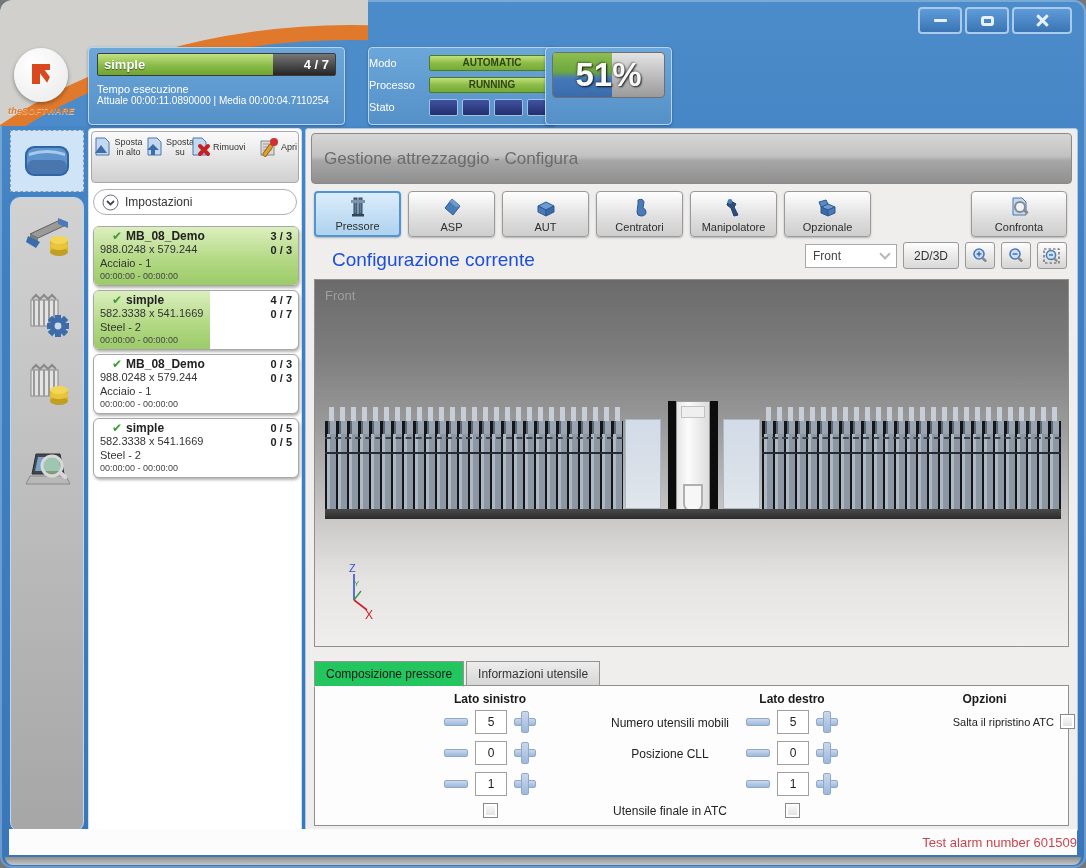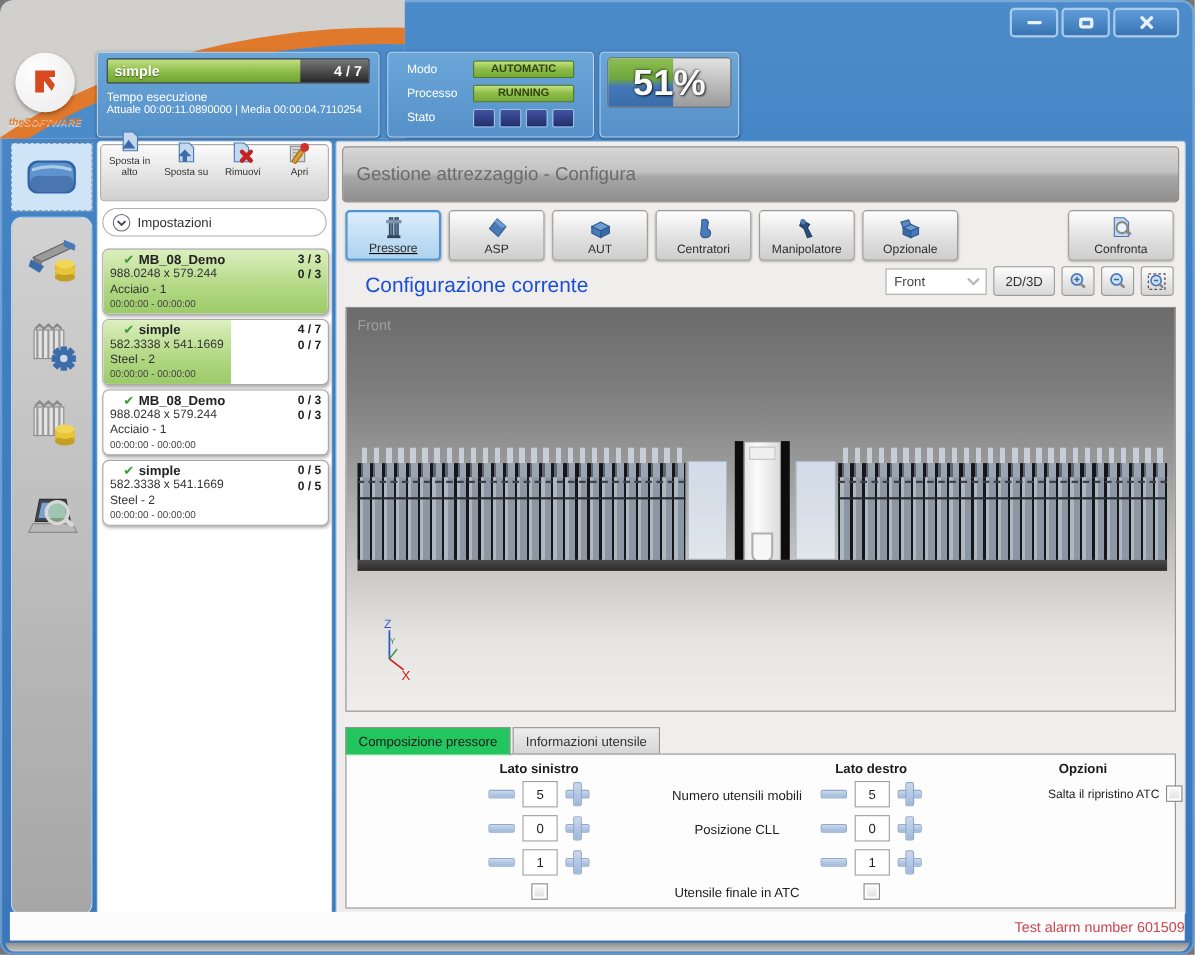--- a/index.html
+++ b/index.html
@@ -31,42 +31,42 @@
   
   .hpanel { position:absolute; top:47px; background:linear-gradient(180deg,#6ba7d9,#5590c8); border:1px solid #b6d4ee; border-radius:4px; box-shadow:0 1px 3px rgba(0,0,0,.3); color:#fff; }
   .p-job { left:88px; width:257px; height:78px; padding:5px 8px; }
   .jobbar { position:relative; height:23px; border:1px solid #3c3c3c; background:linear-gradient(180deg,#777,#262626); border-radius:2px; overflow:hidden; }
   .jobbar .fill { position:absolute; left:0; top:0; bottom:0; background:linear-gradient(180deg,#c3e083,#8abb48 55%,#6fa431); }
   .jobbar .jname { position:absolute; left:6px; top:3px; font-size:13px; font-weight:bold; color:#fff; text-shadow:0 1px 1px rgba(0,0,0,.5); }
   .jobbar .jcount { position:absolute; right:6px; top:3px; font-size:13px; font-weight:bold; color:#fff; }
   .p-job .tempo { margin-top:7px; font-size:11px; }
   .p-job .detail { margin-top:0; font-size:10px; white-space:nowrap; }
 
-  .p-modo { left:352px; width:188px; height:78px; padding:5px 17px; }
+  .p-modo { left:368px; width:188px; height:78px; padding:5px 0; }
   .mrow { display:flex; align-items:center; height:20px; margin-bottom:2px; }
   .mrow .mlabel { width:60px; font-size:11px; }
   .badge { flex:1; height:16px; border:1px solid #4f7a1e; border-radius:2px; background:linear-gradient(180deg,#c3e17d,#8cbc47 50%,#76aa37); color:#324312; font-size:10px; font-weight:bold; text-align:center; line-height:14px; }
   .stato-cells { flex:1; display:flex; gap:4px; }
   .scell { flex:1; height:17px; background:linear-gradient(180deg,#41529f,#232e6d); border:1px solid #9fc0e4; border-radius:2px; }
 
   .p-vel { left:545px; width:127px; height:78px; padding:4px 6px; }
   .p-vel .vlabel { font-size:10px; text-align:center; margin-bottom:3px; }
   .gauge { position:relative; height:46px; border:1px solid #6f6f6f; border-radius:4px; background:linear-gradient(180deg,#e3e3e3,#9a9a9a); overflow:hidden; }
   .gauge .gfill { position:absolute; left:0; top:0; bottom:0; background:linear-gradient(180deg,#8dbd50 0%,#6ea83e 42%,#4478b8 58%,#3a6cab 100%); }
   .gauge .gtext { position:absolute; inset:0; display:flex; align-items:center; justify-content:center; font-size:33px; font-weight:600; color:#fafafa; text-shadow:1px 1px 2px rgba(0,0,0,.85), -1px -1px 2px rgba(0,0,0,.35); }
 
   
   .side-sel { position:absolute; left:10px; top:130px; width:74px; height:62px; background:#cfe4f6; border:1px dashed #8a9cae; display:flex; align-items:center; justify-content:center; cursor:pointer; }
   .side-panel { position:absolute; left:10px; top:197px; width:74px; height:635px; background:linear-gradient(180deg,#d2d2d2,#a6a6a6); border:1px solid #bdd7ed; border-radius:10px; }
   .side-ico { position:absolute; left:13px; width:48px; height:48px; cursor:pointer; }
 
   
   .listpanel { position:absolute; left:88px; top:128px; width:214px; height:704px; background:#fff; border:1px solid #cddff0; border-radius:4px; }
   .ltoolbar { position:absolute; left:2px; right:2px; top:2px; height:52px; background:linear-gradient(180deg,#fbfbfb,#d0d0d0); border:1px solid #a8a8a8; border-radius:4px; display:flex; }
-  .tbtn { width:25%; display:flex; flex-direction:column; align-items:center; justify-content:flex-end; padding:2px 1px 20px; cursor:pointer; }
+  .tbtn { width:25%; display:flex; flex-direction:row; align-items:center; justify-content:flex-end; padding:2px 1px 20px; cursor:pointer; }
   .tbtn svg { flex:0 0 24px; }
   .tbtn .tlabel { font-size:9px; color:#333; text-align:center; line-height:1.1; }
   .expander { position:absolute; left:4px; right:4px; top:60px; height:26px; background:#fff; border:1px solid #b0b0b0; border-radius:13px; display:flex; align-items:center; gap:6px; padding:0 8px; cursor:pointer; }
   .expander .etext { font-size:12px; color:#333; }
 
   .jobcard { position:absolute; left:4px; width:206px; height:60px; border:1px solid #a8a8a8; border-radius:6px; background:#fff; box-shadow:1px 2px 3px rgba(0,0,0,.3); overflow:hidden; cursor:pointer; }
   .jobcard .cfill { position:absolute; left:0; top:0; bottom:0; background:linear-gradient(180deg,#dcefbf 0%,#b4d986 55%,#9ccb68 100%); }
   .jobcard .cbody { position:relative; padding:2px 6px; }
   .jobcard .l1 { font-size:12px; font-weight:bold; color:#222; padding-left:12px; }
   .jobcard .chk { color:#3f9c35; font-weight:bold; font-size:12px; margin-right:4px; }
@@ -75,21 +75,21 @@
   .jobcard .counts { position:absolute; right:6px; top:2px; text-align:right; font-size:11px; font-weight:bold; color:#222; line-height:1.3; }
 
   
   .main { position:absolute; left:305px; top:128px; width:773px; height:704px; background:#efeeec; border:1px solid #a8c8e4; border-radius:3px; }
   .mtitle { position:absolute; left:5px; right:5px; top:4px; height:51px; border:1px solid #8a8a8a; border-radius:4px;
     background:linear-gradient(180deg,#d6d6d6 0%,#c2c2c2 45%,#a6a6a6 55%,#8f8f8f 100%);
     display:flex; align-items:center; padding-left:12px; font-size:17px; color:#6b6b6b; }
 
   .tabsrow { position:absolute; left:8px; top:62px; display:flex; gap:7px; }
   .tabbtn { width:87px; height:46px; border:1px solid #9a9a9a; border-radius:4px; background:linear-gradient(180deg,#fefefe,#dedede 60%,#cecece); box-shadow:0 1px 2px rgba(0,0,0,.25); display:flex; flex-direction:column; align-items:center; justify-content:flex-end; padding-bottom:3px; cursor:pointer; }
-  .tabbtn.active { background:linear-gradient(180deg,#dcedfb,#aed2ee); border:2px solid #4f94d4;text-decoration:underline; }
+  .tabbtn.active { background:linear-gradient(180deg,#dcedfb,#aed2ee); border:2px solid #4f94d4; }
   .tabbtn .blabel { font-size:11px; color:#2d2d2d; margin-top:2px; }
   .confronta { position:absolute; right:10px; top:62px; width:96px; height:46px; }
 
   .configrow { position:absolute; left:26px; top:120px; font-size:19px; color:#1d4ed8; }
   .viewtools { position:absolute; right:10px; top:113px; display:flex; align-items:center; gap:6px; }
   .vselect { width:92px; height:24px; background:#fff; border:1px solid #a8a8a8; display:flex; align-items:center; justify-content:space-between; padding:0 7px; font-size:12px; color:#444; cursor:pointer; }
   .vchev { width:8px; height:8px; border-right:2px solid #b8b8b8; border-bottom:2px solid #b8b8b8; transform:rotate(45deg); margin-top:-4px; }
   .dimbtn { width:56px; height:27px; border:1px solid #999; border-radius:3px; background:linear-gradient(180deg,#fdfdfd,#d8d8d8); font-size:12px; color:#333; display:flex; align-items:center; justify-content:center; cursor:pointer; }
   .zbtn { width:30px; height:27px; border:1px solid #999; border-radius:3px; background:linear-gradient(180deg,#fdfdfd,#d5d5d5); display:flex; align-items:center; justify-content:center; cursor:pointer; }
 

